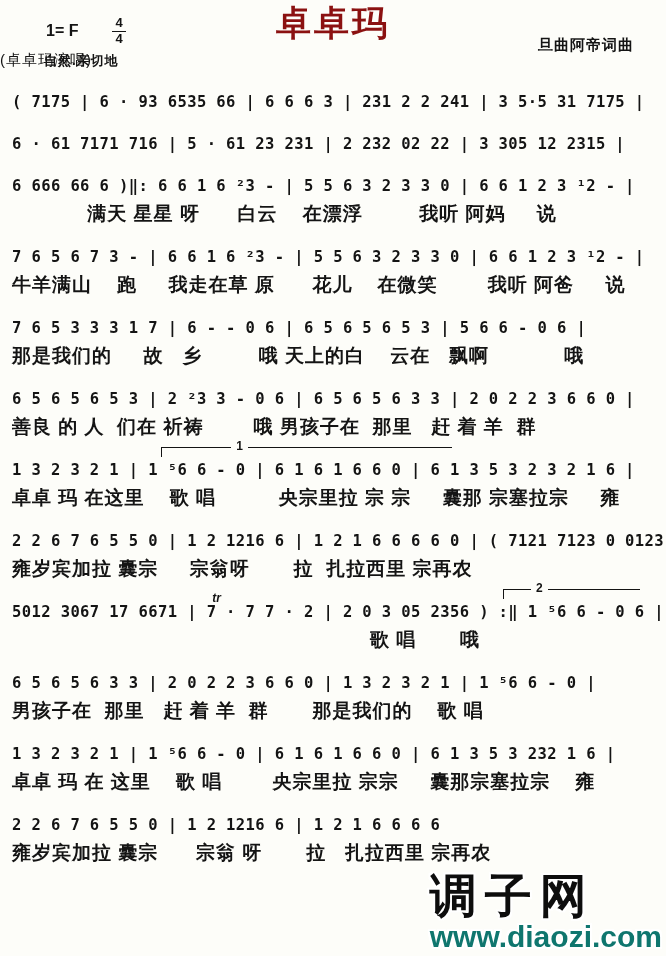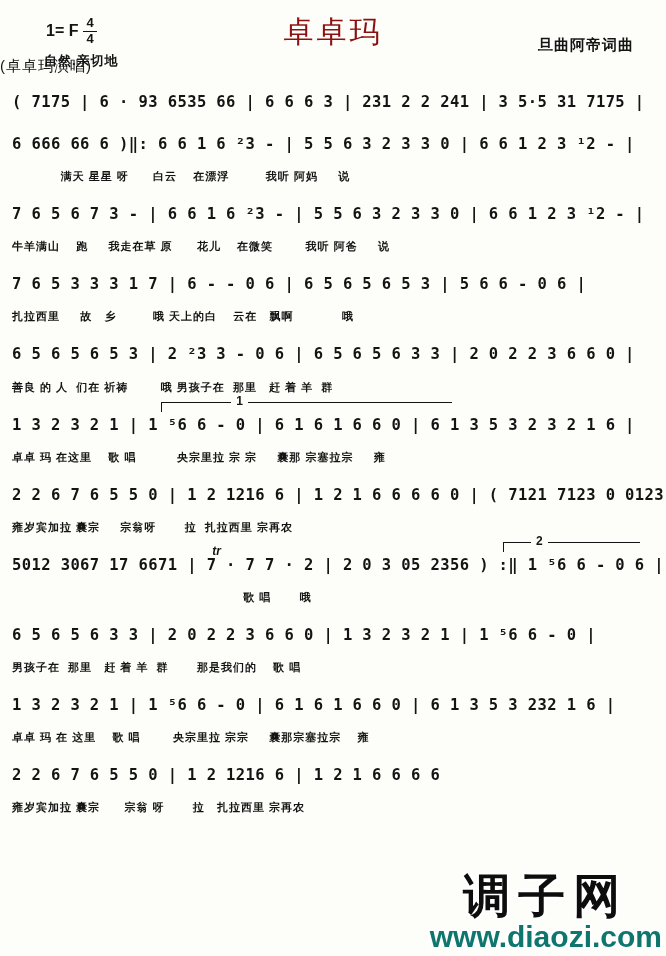--- a/index.html
+++ b/index.html
@@ -5,40 +5,40 @@
   html,body { margin:0; padding:0; background:#e8e8e4; }
   .page {
     width:666px; height:956px; margin:0 auto; position:relative;
     background:#fdfdf9; color:#141414; overflow:hidden;
     font-family:"Liberation Sans", sans-serif;
   }
   
   .header { position:relative; height:88px; }
   .keyblock {
     position:absolute; left:46px; top:16px;
-    font-size:16px; font-weight:bold; display:flex; align-items:center;
+    font-size:16px; font-weight:bold; display:flex; align-items:center;gap:29px;
   }
   .fraction { display:inline-flex; flex-direction:column; align-items:center;
     margin-left:5px; font-size:13px; line-height:1.05; font-weight:bold; }
   .fraction .top { border-bottom:1.5px solid #141414; padding:0 3px 1px; }
   .fraction .bot { padding:0 3px; }
   .tempo { position:absolute; left:44px; top:52px; font-size:13px; font-weight:bold; letter-spacing:1px; }
-  .title { text-align:center; padding-top:12px; font-size:30px; font-weight:normal; letter-spacing:3px; }
+  .title { text-align:center; font-size:35px; font-weight:bold; letter-spacing:3px; }
   .subtitle { text-align:left; font-size:15px; font-weight:normal; margin-top:4px; letter-spacing:1px; }
   .credit { position:absolute; right:32px; top:36px; font-size:15px; font-weight:bold; letter-spacing:1px; }
   
   .score { padding:6px 8px 0 12px; }
   .system { position:relative; }
   .notation {
     white-space:pre; font-family:"DejaVu Sans Mono", monospace;
     font-weight:bold; font-size:15.5px; line-height:1.1; letter-spacing:0.4px;
   }
   .lyrics {
-    white-space:pre; font-weight:bold; font-size:11px; line-height:1.1;
-    margin-top:17px; letter-spacing:1px;
+    white-space:pre; font-weight:bold; font-size:19px; line-height:1.1;
+    margin-top:9px; letter-spacing:1px;
   }
   .sys-intro { margin-bottom:25px; }
   .sys-verse { margin-bottom:24px; }
   
   .volta {
     position:absolute; height:9px;
     border-top:1.5px solid #141414; border-left:1.5px solid #141414;
   }
   .volta .num {
     position:absolute; top:-8px; background:#fdfdf9; padding:0 5px;
@@ -46,21 +46,21 @@
   }
   .volta-1 { top:-15px; left:23%; width:45%; }
   .volta-1 .num { left:24%; }
   .volta-2 { top:-15px; left:76%; width:21%; }
   .volta-2 .num { left:20%; }
   .trill {
     position:absolute; top:-13px; left:31%;
     font-size:12px; font-style:italic; font-weight:bold;
   }
   
-  .watermark { position:absolute; right:4px; bottom:4px; text-align:center; z-index:5; }
+  .watermark { position:absolute; right:4px; bottom:4px; text-align:left; z-index:5; }
   .wm-name {
     font-size:47px; font-weight:bold; letter-spacing:8px; line-height:1; color:#0d0d0d;
     text-shadow:2px 0 0 #fff,-2px 0 0 #fff,0 2px 0 #fff,0 -2px 0 #fff,
       2px 2px 0 #fff,-2px -2px 0 #fff,2px -2px 0 #fff,-2px 2px 0 #fff;
   }
   .wm-url {
     font-size:30px; font-weight:bold; line-height:1; margin-top:3px; color:#0f766e;
     text-shadow:2px 0 0 #fff,-2px 0 0 #fff,0 2px 0 #fff,0 -2px 0 #fff,
       2px 2px 0 #fff,-2px -2px 0 #fff,2px -2px 0 #fff,-2px 2px 0 #fff;
   }
@@ -83,34 +83,37 @@
     <div class="subtitle">(卓卓玛演唱)</div>
     <div class="credit">旦曲阿帝词曲</div>
   </div>
 
   <div class="score">
 
     <div class="system sys-intro">
       <div class="notation">( 7175 | 6 · 93 6535 66 | 6 6 6 3 | 231 2 2 241 | 3 5·5 31 7175 |</div>
     </div>
 
+    <div class="system sys-intro">
+      <div class="notation">6 · 61 7171 716 | 5 · 61 23 231 | 2 232 02 22 | 3 305 12 2315 |</div>
+    </div>
 
     <div class="system sys-verse">
       <div class="notation">6 666 66 6 )‖: 6 6 1 6 ²3 - | 5 5 6 3 2 3 3 0 | 6 6 1 2 3 ¹2 - |</div>
       <div class="lyrics">            满天 星星 呀      白云    在漂浮         我听 阿妈     说</div>
     </div>
 
     <div class="system sys-verse">
       <div class="notation">7 6 5 6 7 3 - | 6 6 1 6 ²3 - | 5 5 6 3 2 3 3 0 | 6 6 1 2 3 ¹2 - |</div>
       <div class="lyrics">牛羊满山    跑     我走在草 原      花儿    在微笑        我听 阿爸     说</div>
     </div>
 
     <div class="system sys-verse">
       <div class="notation">7 6 5 3 3 3 1 7 | 6 - - 0 6 | 6 5 6 5 6 5 3 | 5 6 6 - 0 6 |</div>
-      <div class="lyrics">扎拉西里     故   乡         哦 天上的白    云在   飘啊            哦</div>
+      <div class="lyrics">那是我们的     故   乡         哦 天上的白    云在   飘啊            哦</div>
     </div>
 
     <div class="system sys-verse">
       <div class="notation">6 5 6 5 6 5 3 | 2 ²3 3 - 0 6 | 6 5 6 5 6 3 3 | 2 0 2 2 3 6 6 0 |</div>
       <div class="lyrics">善良 的 人  们在 祈祷        哦 男孩子在  那里   赶 着 羊  群</div>
     </div>
 
     <div class="system sys-verse">
       <div class="volta volta-1">
         <span class="num">1</span>

